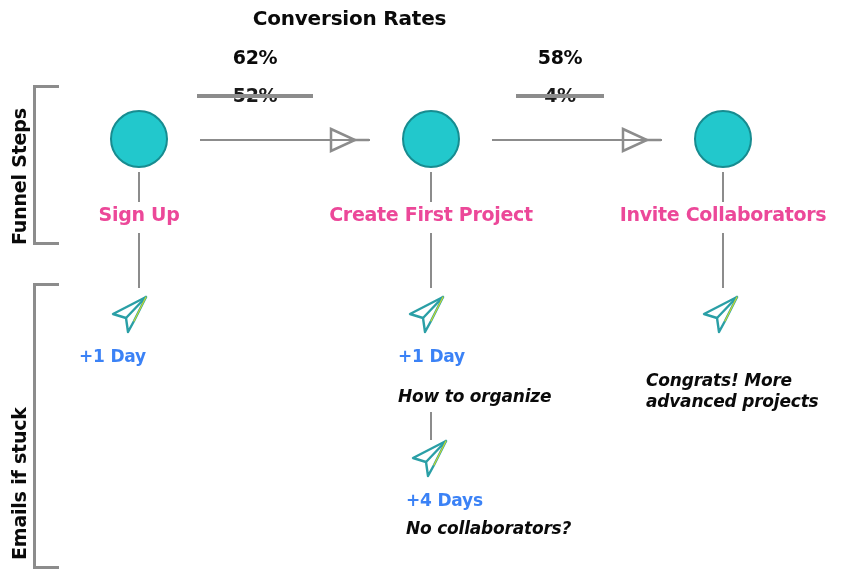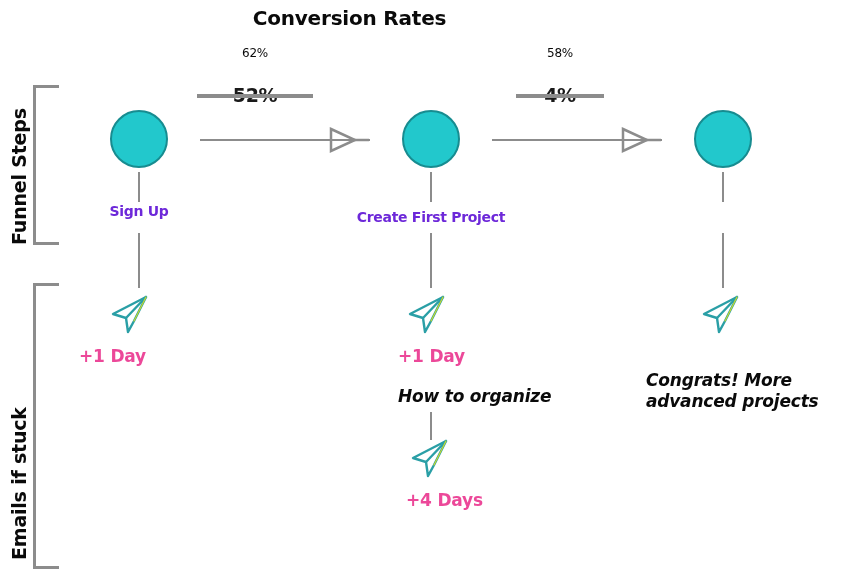--- a/index.html
+++ b/index.html
@@ -54,23 +54,23 @@
     position: absolute;
     width: 58px;
     height: 58px;
     border-radius: 50%;
     background: #22c8cc;
     border: 2px solid #178c90;
     box-sizing: border-box;
   }
   .node-label {
     position: absolute;
-    font-size: 14px;
-    font-weight: 700;
-    color: #6d28d9;
+    font-size: 19px;
+    font-weight: 700;
+    color: #ec4899;
     letter-spacing: -0.3px;
     white-space: nowrap;
     text-align: center;
     transform: translateX(-50%);
   }
 
   
   .vline {
     position: absolute;
     width: 2px;
@@ -79,22 +79,22 @@
   .hline {
     position: absolute;
     height: 2px;
     background: #8c8c8c;
   }
   .arrow-svg { position: absolute; }
 
   
   .rate-new {
     position: absolute;
-    font-size: 12px;
-    font-weight: 400;
+    font-size: 19px;
+    font-weight: 700;
     color: #0a0a0a;
     white-space: nowrap;
     text-align: center;
     transform: translateX(-50%);
     letter-spacing: -0.3px;
   }
   .rate-old {
     position: absolute;
     font-size: 19px;
     font-weight: 700;
@@ -109,21 +109,21 @@
     height: 4px;
     background: #8c8c8c;
     transform: translateX(-50%);
   }
 
   
   .email-timing {
     position: absolute;
     font-size: 17px;
     font-weight: 700;
-    color: #ec4899;
+    color: #3b82f6;
     white-space: nowrap;
     letter-spacing: -0.2px;
   }
   .email-subject {
     position: absolute;
     font-size: 17px;
     font-weight: 700;
     font-style: italic;
     color: #0a0a0a;
     letter-spacing: -0.2px;
@@ -144,26 +144,27 @@
   <div class="bracket" style="left:33px; top:283px; width:26px; height:286px;"></div>
   <div class="side-label" style="left:8px; top:560px;">Emails if stuck</div>
 
   <div class="node-circle" style="left:110px; top:110px;"></div>
   <div class="vline" style="left:138px; top:172px; height:30px;"></div>
   <div class="node-label" style="left:139px; top:203px;">Sign Up</div>
   <div class="vline" style="left:138px; top:233px; height:55px;"></div>
 
   <div class="node-circle" style="left:402px; top:110px;"></div>
   <div class="vline" style="left:430px; top:172px; height:30px;"></div>
-  <div class="node-label" style="left:431px; top:203px;margin-top:6px;">Create First Project</div>
+  <div class="node-label" style="left:431px; top:203px;">Create First Project</div>
   <div class="vline" style="left:430px; top:233px; height:55px;"></div>
   <div class="vline" style="left:430px; top:412px; height:28px;"></div>
 
   <div class="node-circle" style="left:694px; top:110px;"></div>
   <div class="vline" style="left:722px; top:172px; height:30px;"></div>
+  <div class="node-label" style="left:723px; top:203px;">Invite Collaborators</div>
   <div class="vline" style="left:722px; top:233px; height:55px;"></div>
 
   <div class="hline" style="left:200px; top:139px; width:170px;"></div>
   <svg class="arrow-svg" width="46" height="28" viewBox="0 0 46 28" style="left:325px; top:126px;">
     <polygon points="6,3 30,14 6,25" fill="none" stroke="#8c8c8c" stroke-width="2.5"></polygon>
     <line x1="28" y1="14" x2="44" y2="14" stroke="#8c8c8c" stroke-width="2.5"></line>
   </svg>
   <div class="rate-new" style="left:255px; top:46px;">62%</div>
   <div class="rate-old" style="left:255px; top:84px;">52%</div>
   <div class="strike" style="left:255px; top:94px; width:116px;"></div>
@@ -198,14 +199,15 @@
     <polyline points="39,5 27,29" fill="none" stroke="#c8d92a" stroke-width="1.2" stroke-linecap="round"></polyline>
   </svg>
   <div class="email-subject" style="left:646px; top:370px; width:200px;">Congrats! More advanced projects</div>
 
   <svg class="plane-icon" width="46" height="46" viewBox="0 0 46 46" style="left:407px; top:436px;">
     <polyline points="39,5 6,22 19,26 21,40 27,29 39,5" fill="none" stroke="#2a9fa6" stroke-width="2.4" stroke-linejoin="round" stroke-linecap="round"></polyline>
     <polyline points="39,5 19,26" fill="none" stroke="#2a9fa6" stroke-width="2.4" stroke-linecap="round"></polyline>
     <polyline points="39,5 27,29" fill="none" stroke="#c8d92a" stroke-width="1.2" stroke-linecap="round"></polyline>
   </svg>
   <div class="email-timing" style="left:406px; top:490px;">+4 Days</div>
+  <div class="email-subject" style="left:406px; top:518px; width:240px;">No collaborators?</div>
 
 </div>
 
 </body></html>

